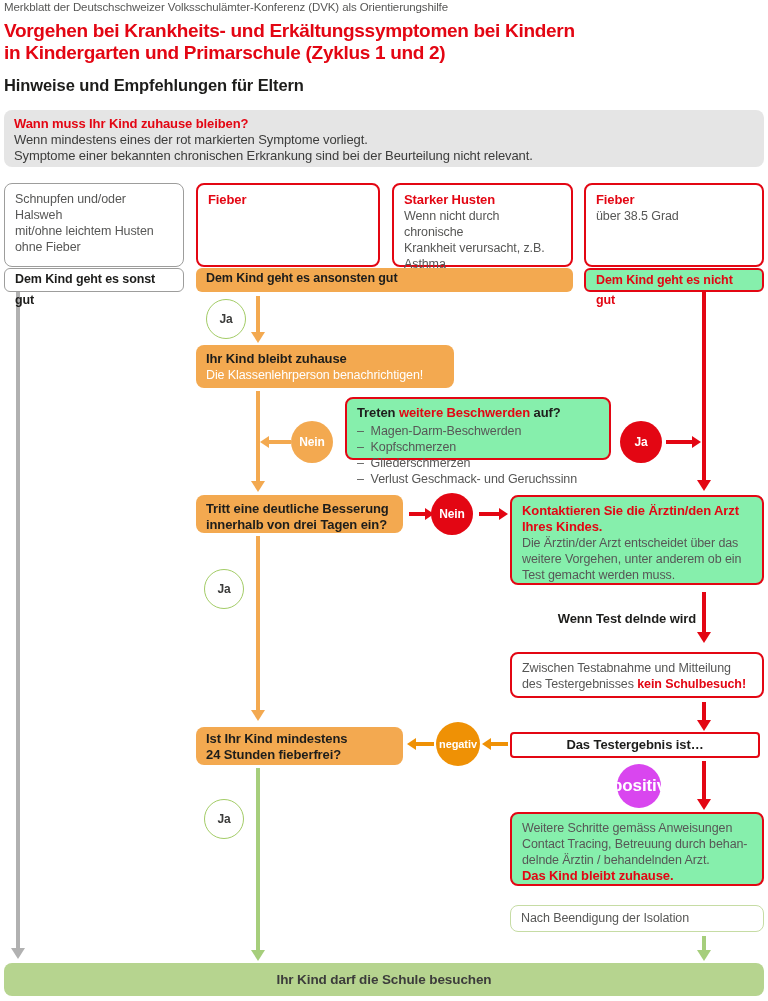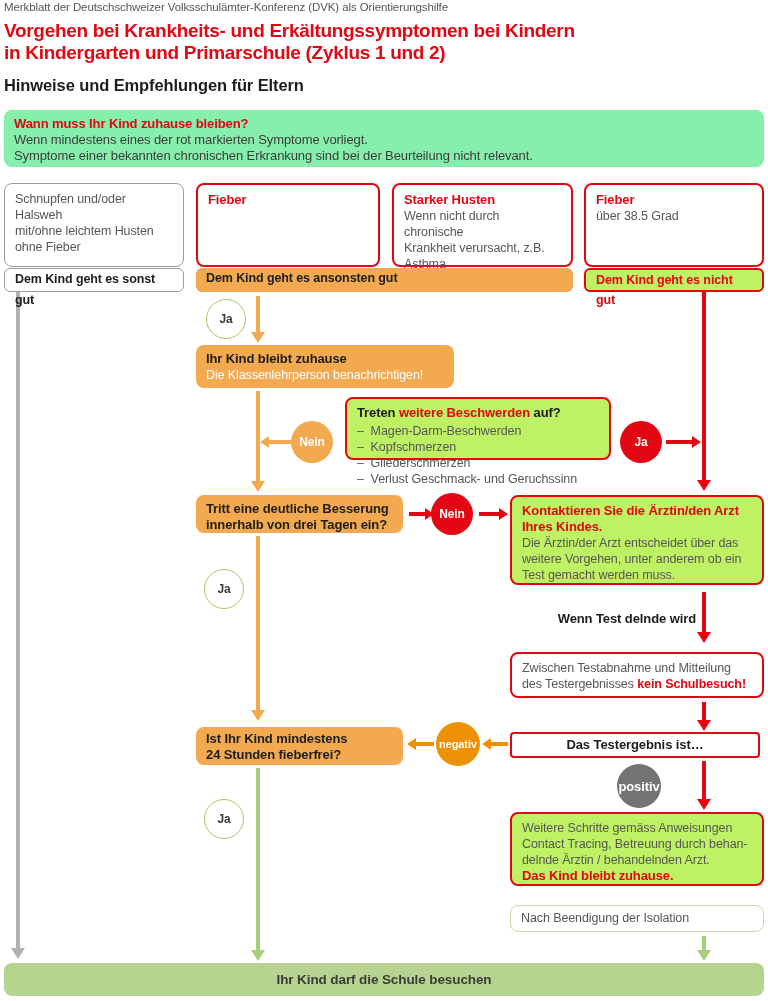--- a/index.html
+++ b/index.html
@@ -7,27 +7,27 @@
   #stage{position:relative;width:768px;height:1001px;background:#fff;overflow:hidden;letter-spacing:-0.1px;}
   .abs{position:absolute;box-sizing:border-box;}
   .pre{white-space:pre-line;}
 
   
   .note{left:4px;top:1px;font-size:11.5px;color:#575756;}
   .title{left:4px;top:20px;font-size:19px;font-weight:bold;color:#e30613;line-height:22px;letter-spacing:-0.3px;}
   .subtitle{left:4px;top:76px;font-size:16.5px;font-weight:bold;color:#1d1d1b;}
 
   
-  .infobox{left:4px;top:110px;width:760px;height:57px;background:#86efac;border-radius:8px;padding:6px 10px;}
+  .infobox{left:4px;top:110px;width:760px;height:57px;background:#e5e5e5;border-radius:8px;padding:6px 10px;}
   .infobox .t{font-size:13px;font-weight:bold;color:#e30613;margin-bottom:1px;}
   .infobox .b{font-size:13px;color:#3c3c3b;line-height:16px;}
 
   
   .rbox{border:2px solid #e30613;border-radius:8px;background:#fff;}
-  .rbox.pink{background:#bef264;}
+  .rbox.pink{background:#86efac;}
   .gbox{border:1.5px solid #9d9d9c;border-radius:8px;background:#fff;}
   .obox{background:#f3a950;border-radius:8px;}
   .boxtitle{font-size:13px;font-weight:bold;line-height:16px;}
   .red{color:#e30613;}
   .blk{color:#1d1d1b;}
   .body-txt{font-size:12.5px;color:#575756;line-height:16px;}
 
   
   .sym{top:183px;height:84px;padding:7px 10px;}
 
@@ -49,21 +49,21 @@
   .c-green{background:#a6ce7c;} .h-green{border-top-color:#a6ce7c;}
   .hbar{height:4px;}
 
   
   .circ{border-radius:50%;display:flex;align-items:center;justify-content:center;font-weight:bold;}
   .circ.ja-green{width:40px;height:40px;background:#fff;border:1.5px solid #a3cc66;color:#3c3c3b;font-size:12px;}
   .circ.fill{color:#fff;font-size:12px;}
   .circ.o{width:42px;height:42px;background:#f3a950;}
   .circ.r{width:42px;height:42px;background:#e30613;}
   .circ.do{width:44px;height:44px;background:#ef9105;font-size:11px;}
-  .circ.rp{width:44px;height:44px;background:#737373;font-size:13px;}
+  .circ.rp{width:44px;height:44px;background:#d946ef;font-size:17px;}
 
   
   .clist{margin:2px 0 0 0;padding:0;list-style:none;}
   .clist li{font-size:12.5px;color:#575756;line-height:16px;}
   .clist li::before{content:"–\00a0\00a0";}
 
   .testlabel{font-size:13px;font-weight:bold;color:#1d1d1b;text-align:right;}
   .centered{text-align:center;}
   .greenbar{left:4px;top:963px;width:760px;height:33px;background:#b6d48f;border-radius:8px;
             display:flex;align-items:center;justify-content:center;font-size:13.5px;font-weight:bold;color:#3c3c3b;}

